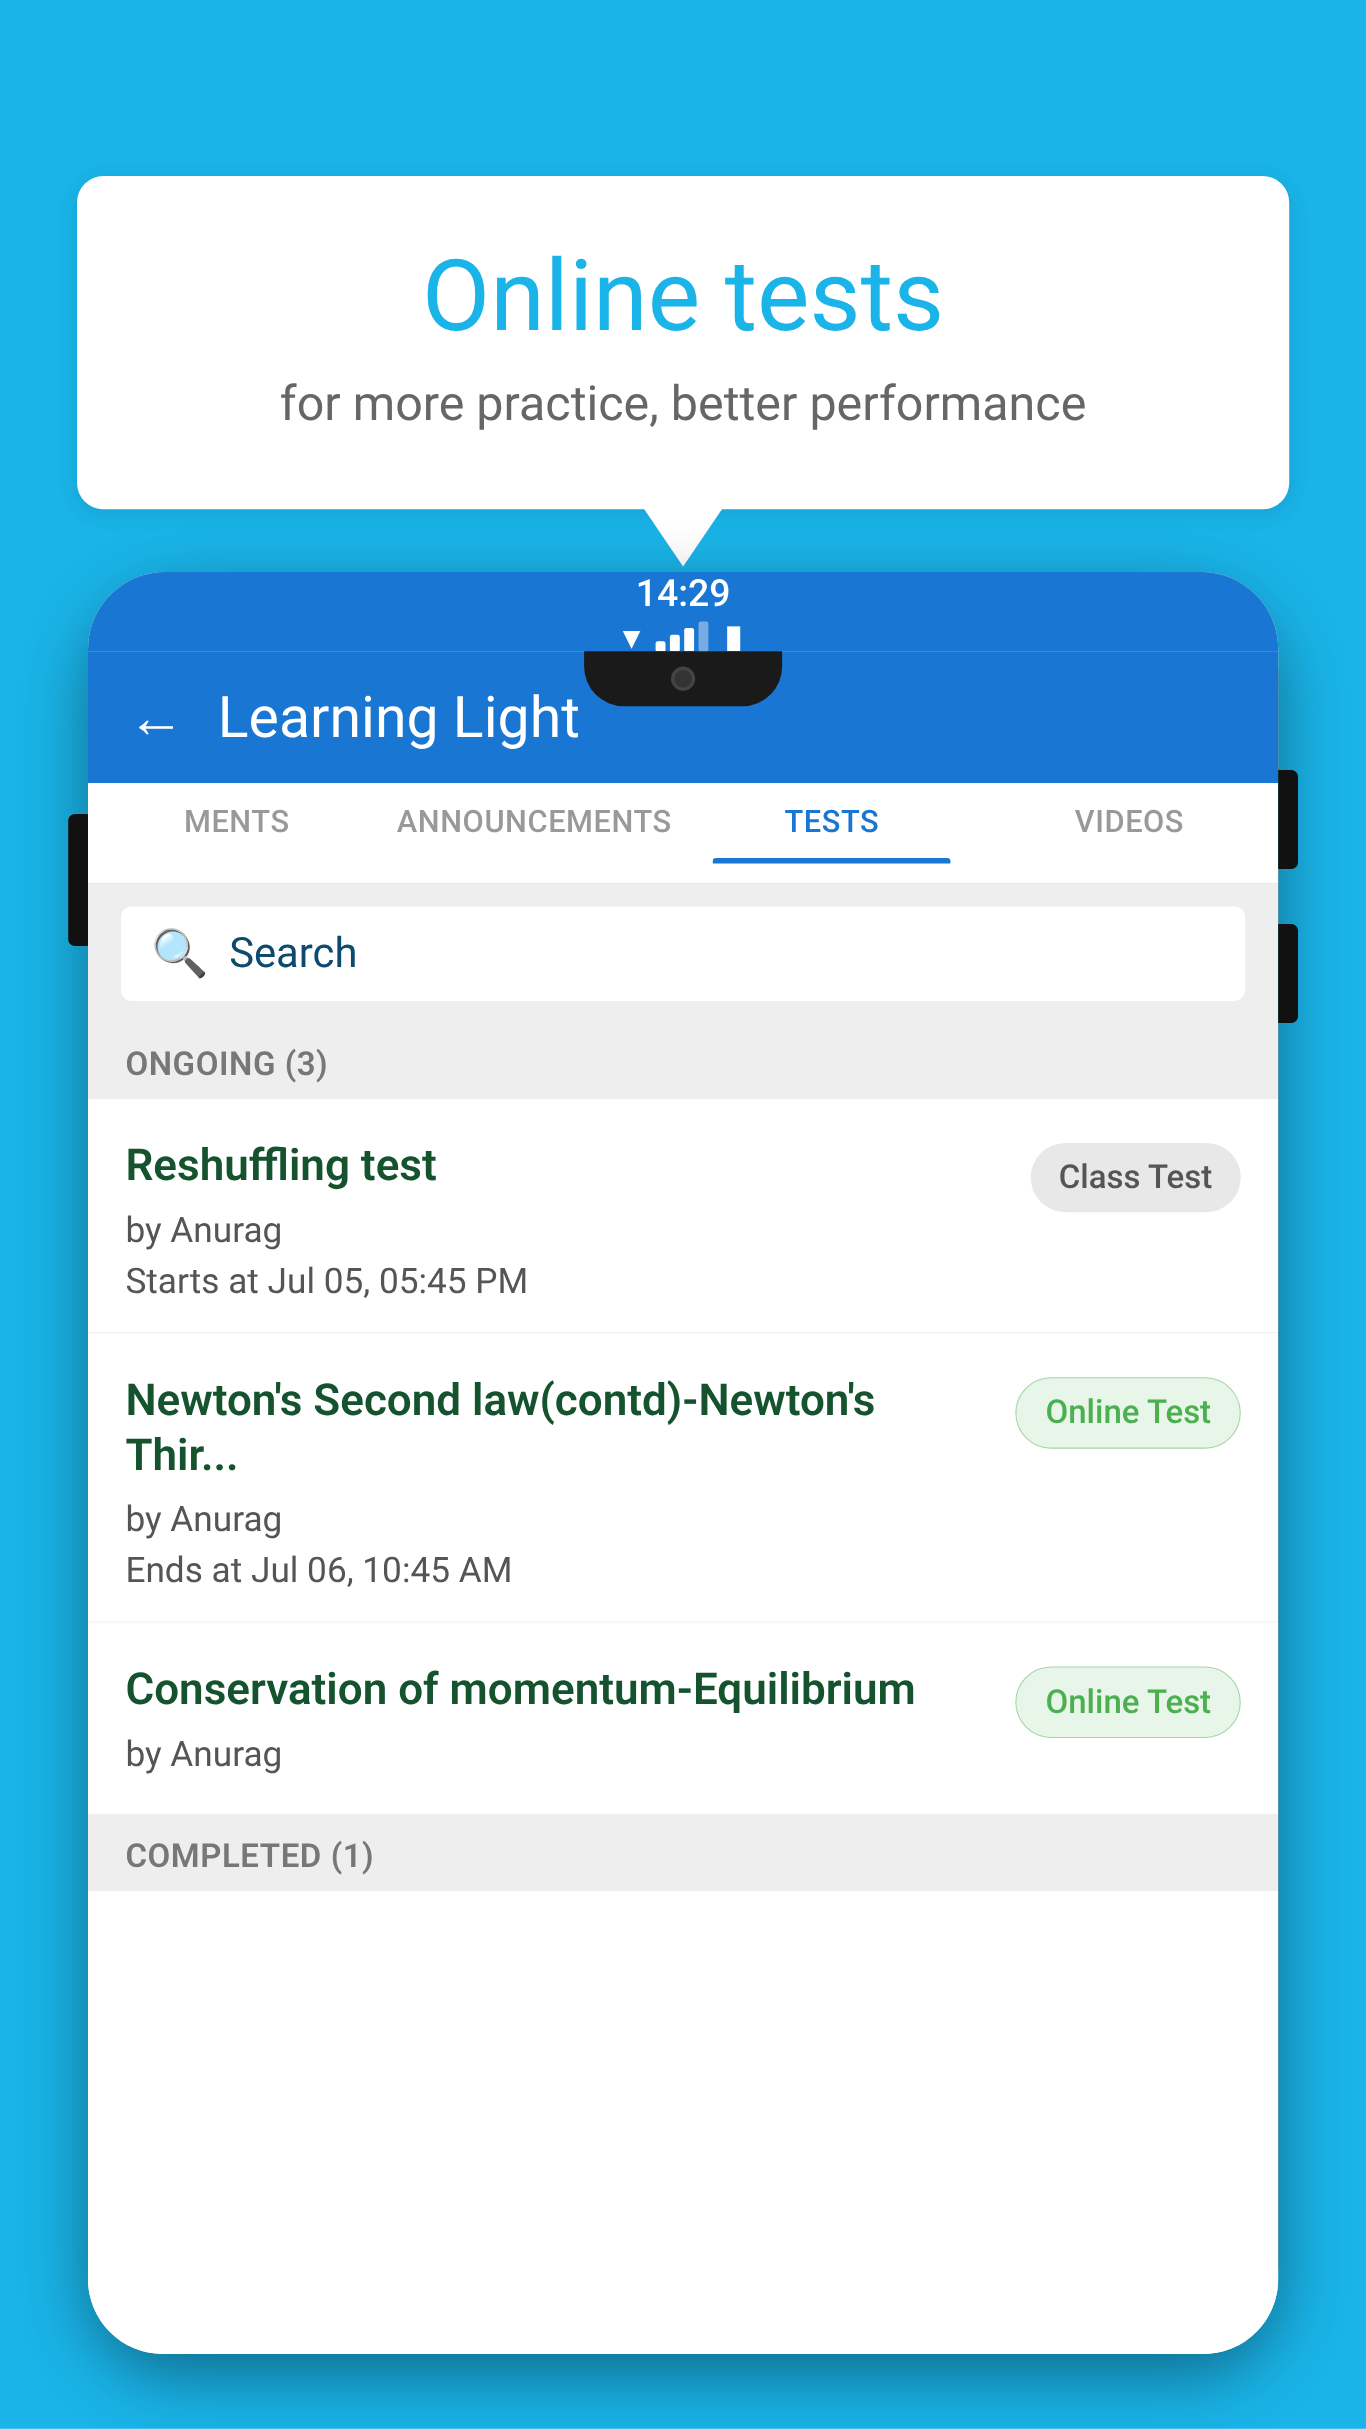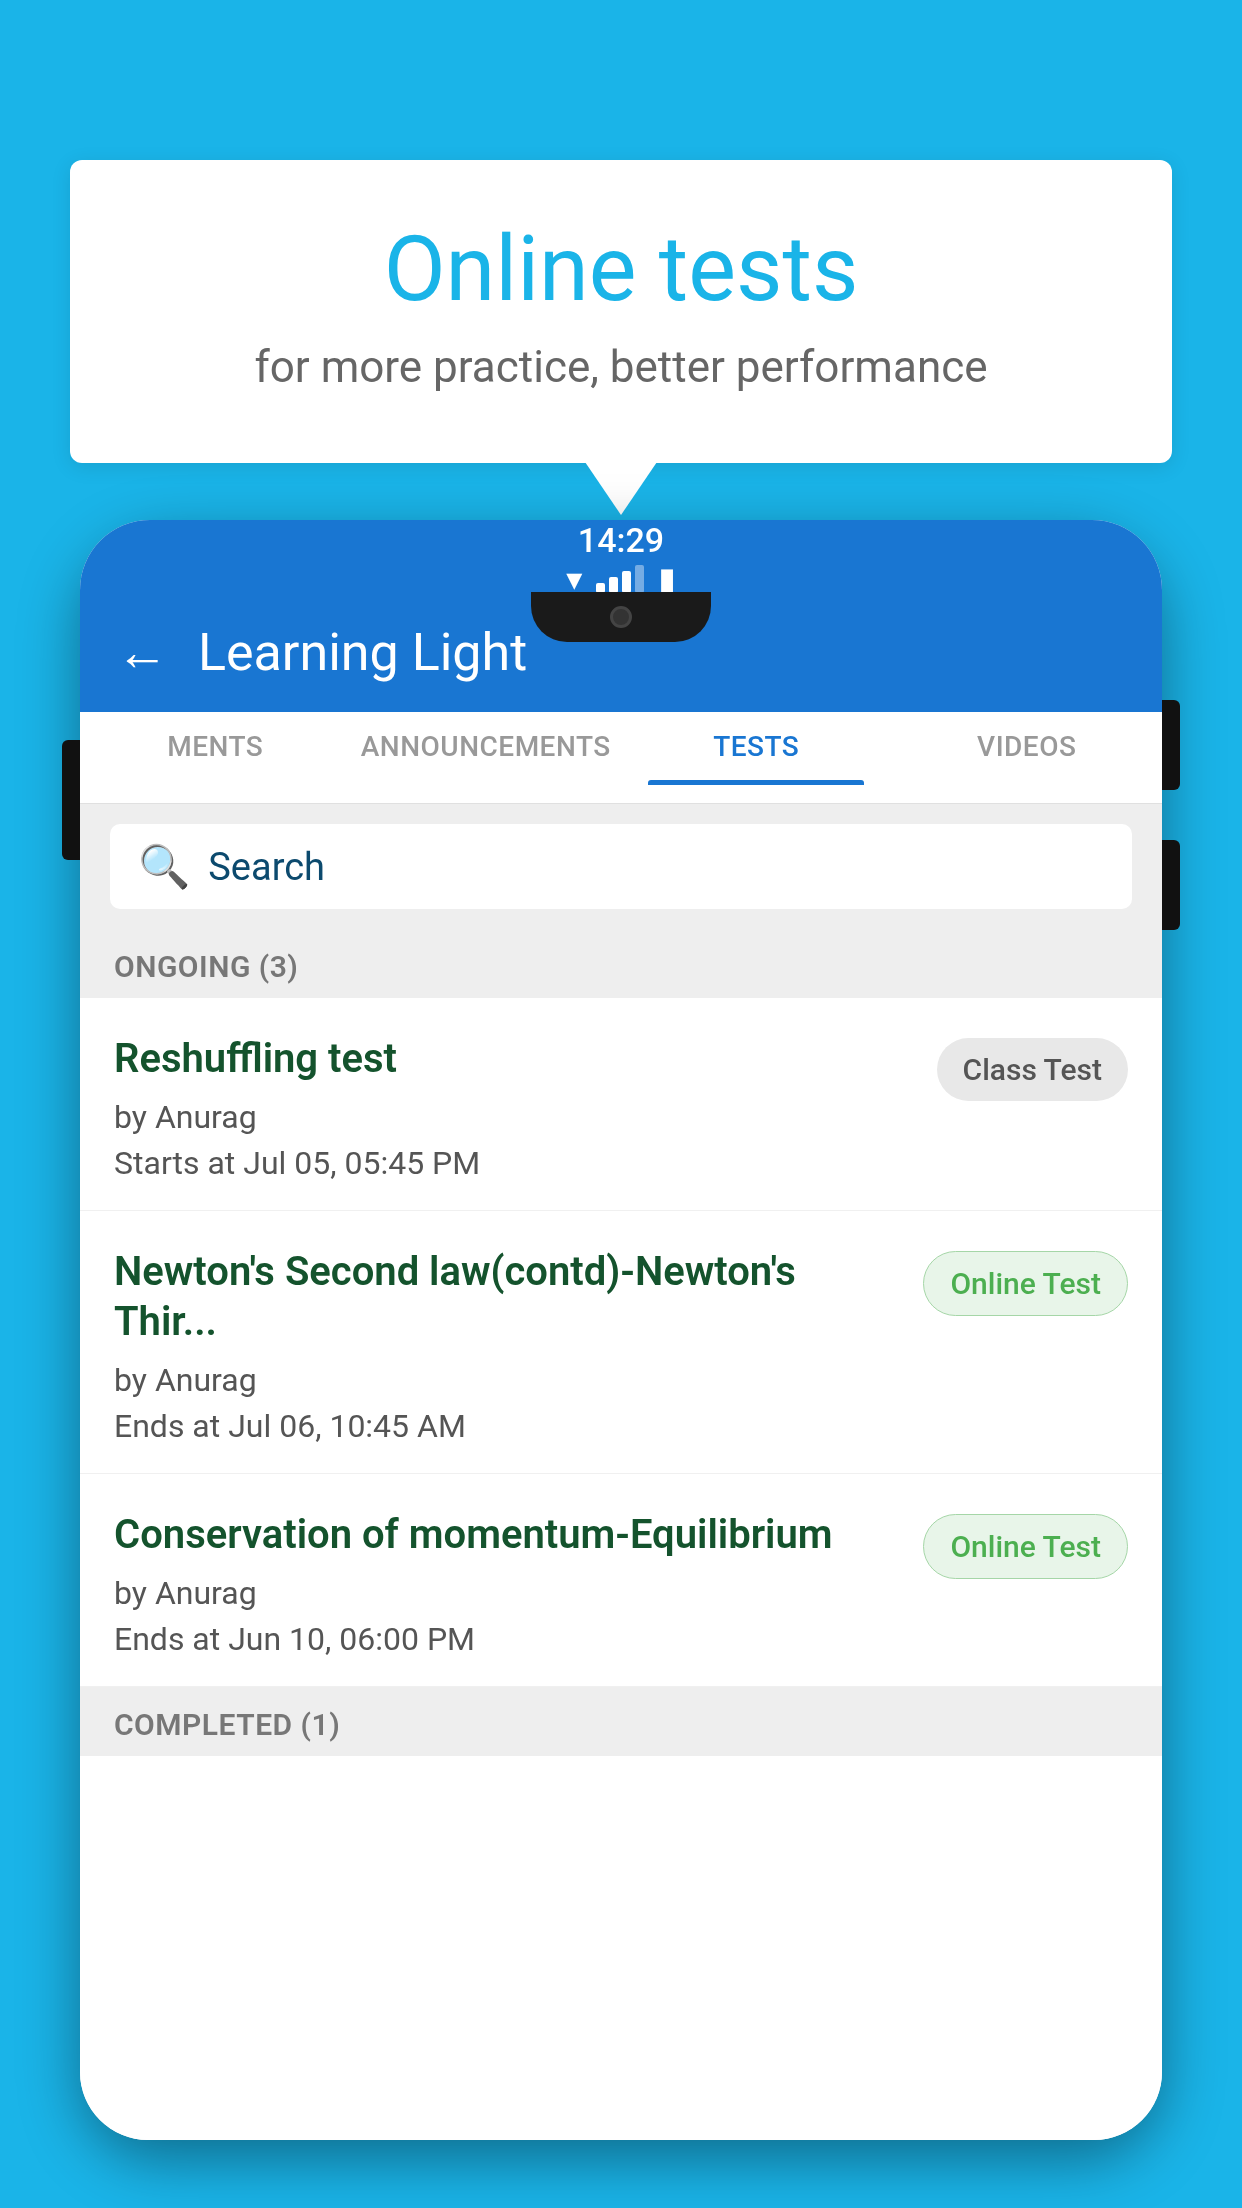--- a/index.html
+++ b/index.html
@@ -16,21 +16,21 @@
     
     .speech-bubble-container {
       position: absolute;
       top: 160px;
       left: 70px;
       right: 70px;
     }
 
     .speech-bubble {
       background: white;
-      border-radius: 12px;
+      border-radius: 24px;
       padding: 60px 80px 70px;
       text-align: center;
       position: relative;
       box-shadow: 0 4px 20px rgba(0,0,0,0.1);
     }
 
     .speech-bubble::after {
       content: '';
       position: absolute;
       bottom: -52px;
@@ -428,21 +428,20 @@
             <div class="test-author">by Anurag</div>
             <div class="test-date">Ends at  Jul 06, 10:45 AM</div>
           </div>
           <span class="test-badge badge-online">Online Test</span>
         </div>
 
         <div class="test-item">
           <div class="test-content">
             <div class="test-name">Conservation of momentum-Equilibrium</div>
             <div class="test-author">by Anurag</div>
-            <div class="test-date">Ends at  Jun 10, 06:00 PM</div>
           </div>
           <span class="test-badge badge-online">Online Test</span>
         </div>
 
         <div class="completed-header">COMPLETED (1)</div>
 
       </div>
 
     </div>
   </div>

